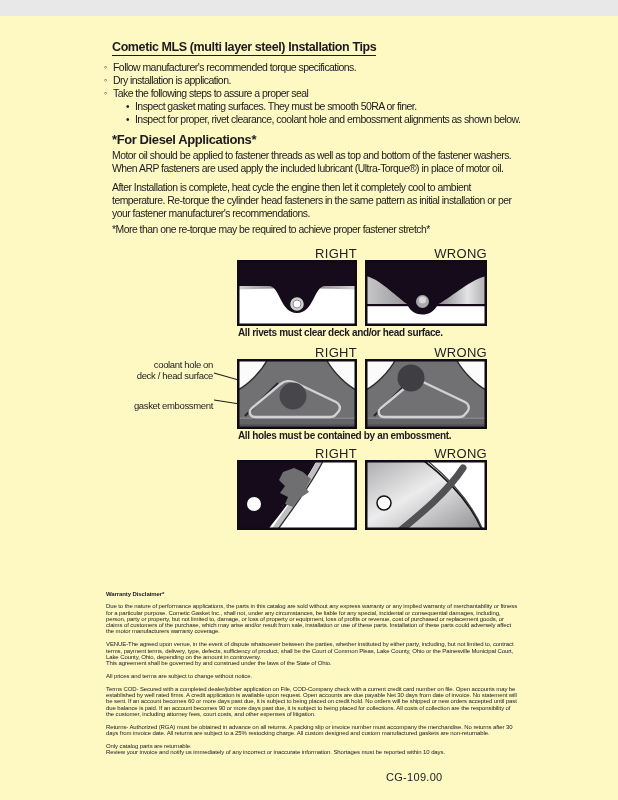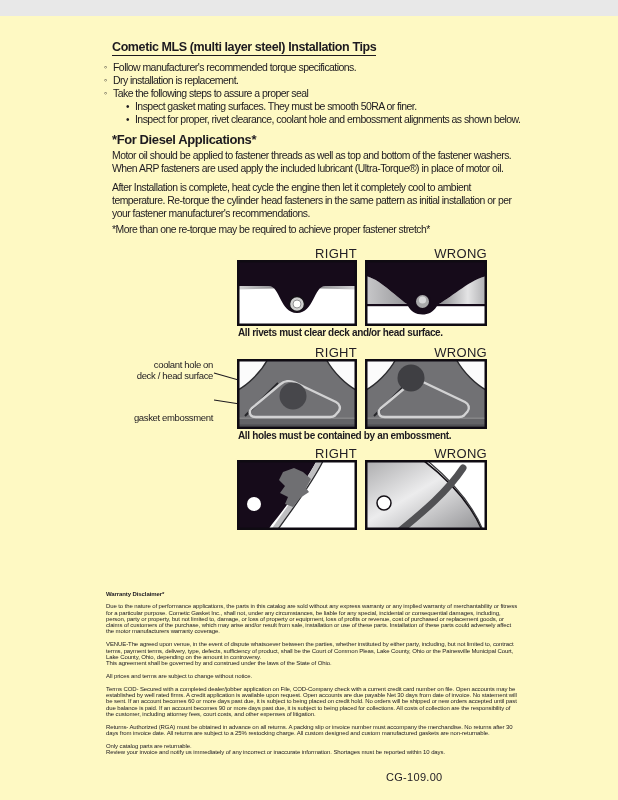--- a/index.html
+++ b/index.html
@@ -64,21 +64,21 @@
 
   <div class="title">Cometic MLS (multi layer steel) Installation Tips</div>
 
   <div class="bullets">
     <div class="bullet-row">
       <span class="marker">◦</span>
       <span>Follow manufacturer's recommended torque specifications.</span>
     </div>
     <div class="bullet-row">
       <span class="marker">◦</span>
-      <span>Dry installation is replacement.</span>
+      <span>Dry installation is application.</span>
     </div>
     <div class="bullet-row">
       <span class="marker">◦</span>
       <span>Take the following steps to assure a proper seal</span>
     </div>
     <div class="bullet-row sub">
       <span class="marker">•</span>
       <span>Inspect gasket mating surfaces.  They must be smooth 50RA or finer.</span>
     </div>
     <div class="bullet-row sub">
@@ -139,21 +139,21 @@
 
   <div class="caption" style="top:311px;">All rivets must clear deck and/or head surface.</div>
 
   <div class="fig-label" style="left:237px; top:329px;">RIGHT</div>
   <div class="fig-label" style="left:365px; top:329px; width:122px;">WRONG</div>
 
   <div class="callout" style="left:95px; top:344px;">
     <span>coolant hole on</span>
     <span>deck / head surface</span>
   </div>
-  <div class="callout" style="left:95px; top:397px;">
+  <div class="callout" style="left:95px; top:385px;">
     <span>gasket embossment</span>
   </div>
 
   <svg class="leader" style="left:211px; top:352px;" width="92" height="46" viewBox="0 0 92 46">
     <line x1="3" y1="5" x2="80" y2="27" stroke="#1d1a1f" stroke-width="1.1"></line>
     <line x1="3" y1="32" x2="48" y2="39" stroke="#1d1a1f" stroke-width="1.1"></line>
   </svg>
 
   <svg class="panel" style="left:237px; top:343px;" width="120" height="70" viewBox="0 0 120 70">
     <rect width="120" height="70" fill="#717174"></rect>

